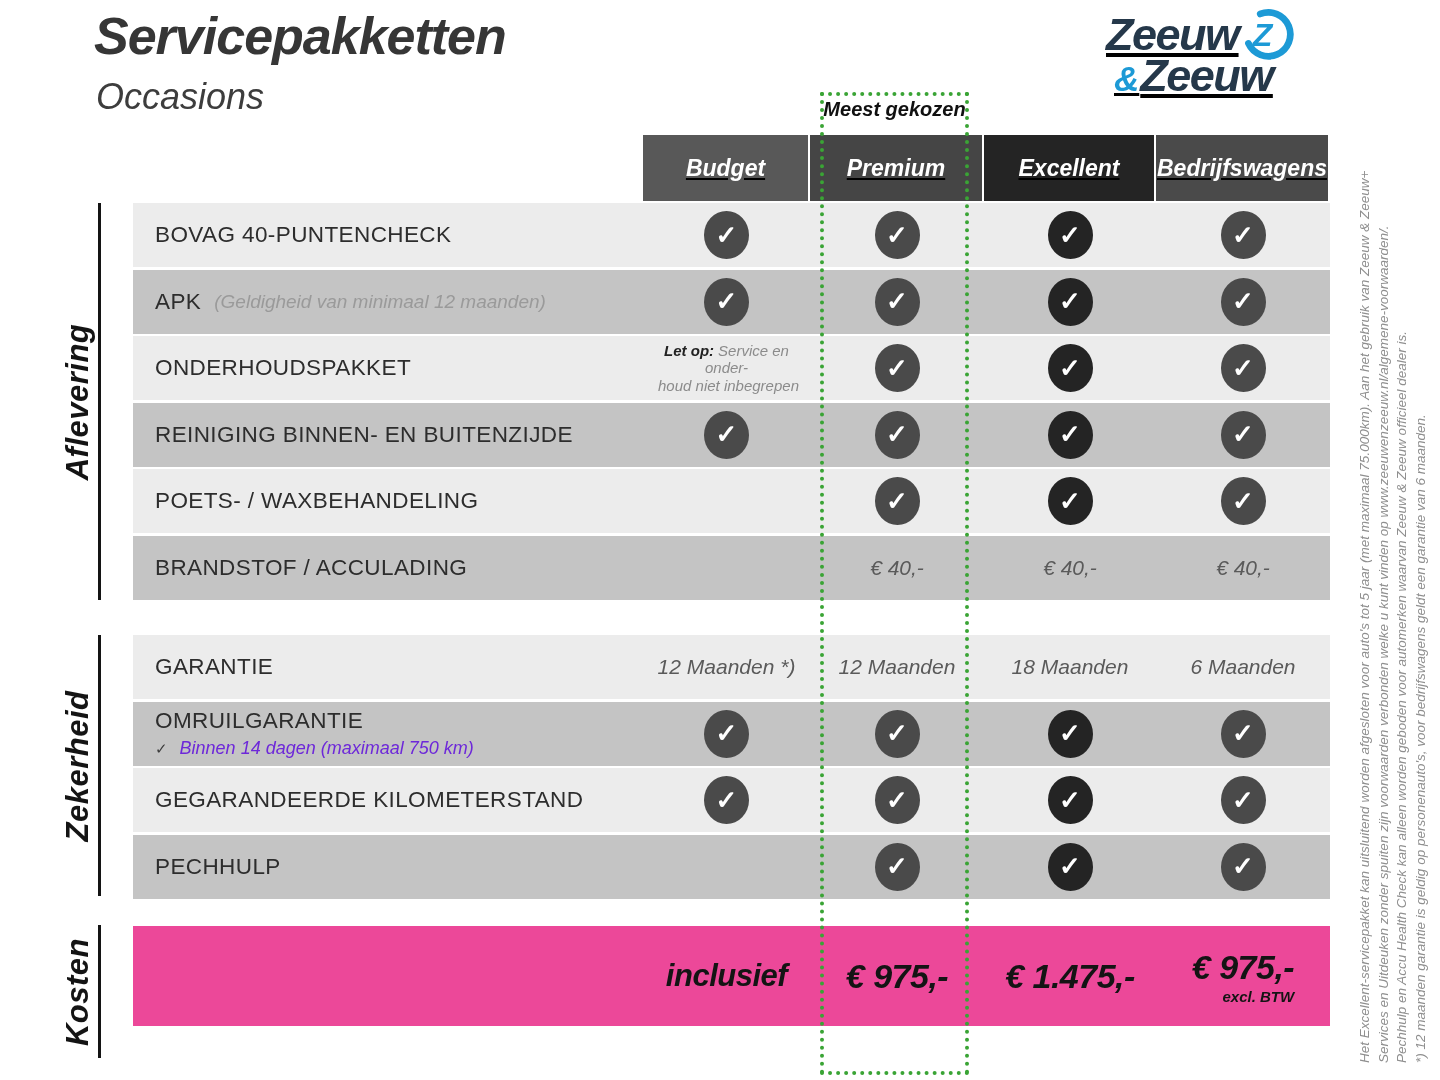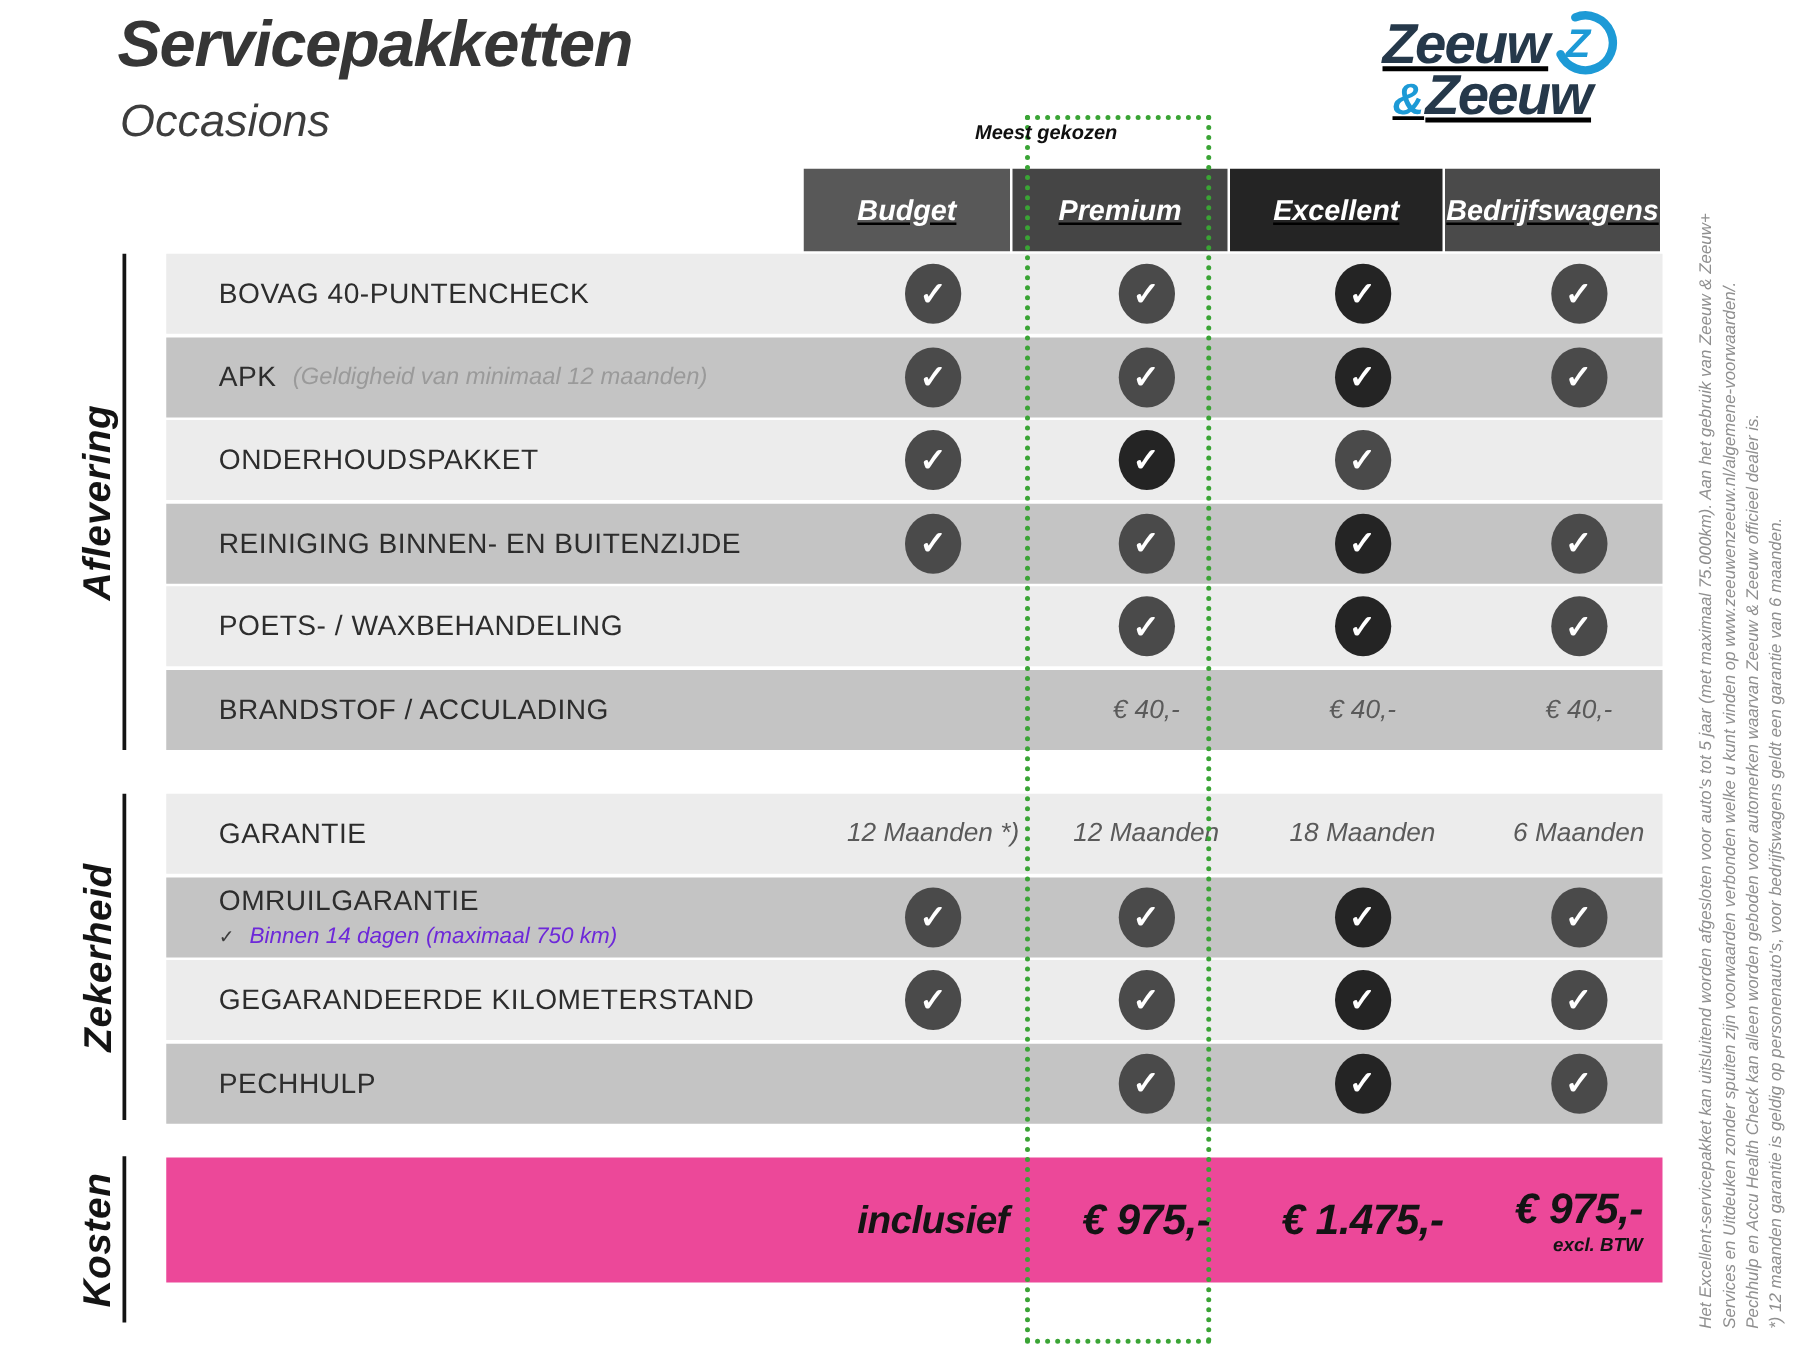--- a/index.html
+++ b/index.html
@@ -13,38 +13,38 @@
 
   
   .logo{position:absolute;left:1106px;top:8px;width:215px;text-decoration:underline;}
   .logo-line1{display:flex;align-items:center;}
   .logo-word{font-size:45px;font-weight:bold;font-style:italic;color:#25384a;letter-spacing:-1.5px;}
   .logo-swoosh{width:54px;height:54px;margin-left:1px;}
   .logo-line2{margin-top:-12px;padding-left:8px;display:flex;align-items:baseline;}
   .logo-amp{font-size:35px;font-weight:bold;font-style:italic;color:#1d9ad6;margin-right:1px;}
 
   
-  .meest{position:absolute;left:780px;top:98px;width:149px;font-size:16px;
+  .meest{position:absolute;left:820px;top:98px;width:149px;text-align:center;font-size:20px;
          font-weight:bold;font-style:italic;color:#101010;z-index:21;}
   .green-box{position:absolute;left:820px;top:92px;width:149px;height:983px;border:4px dotted #3aa435;
              box-sizing:border-box;z-index:20;pointer-events:none;}
 
   
   .headers{position:absolute;left:643px;top:135px;display:grid;
            grid-template-columns:165px 172px 170px 172px;column-gap:2px;height:66px;text-decoration:underline;}
   .hd{display:flex;align-items:center;justify-content:center;color:#ffffff;font-size:23px;
       font-weight:bold;font-style:italic;}
   .hd-budget{background:#585858;}
   .hd-premium{background:#454545;}
   .hd-excellent{background:#242424;}
   .hd-bedrijfswagens{background:#4a4a4a;}
 
   
   .tbl{position:absolute;left:133px;top:203px;width:1197px;}
-  .row{display:grid;grid-template-columns:510px 167px 174px 172px 174px;height:64px;margin-bottom:2.5px;padding-left:20px;}
+  .row{display:grid;grid-template-columns:510px 167px 174px 172px 174px;height:64px;margin-bottom:2.5px;}
   .row.light{background:#ececec;}
   .row.dark{background:#c4c4c4;}
   .spacer1{height:33px;}
   .spacer2{height:25px;}
   .cell{display:flex;align-items:center;justify-content:center;}
   .label-cell{justify-content:flex-start;padding-left:22px;}
   .lbl{font-size:22.5px;color:#2d2d2d;letter-spacing:0.4px;}
   .lbl-note{font-size:19px;font-style:italic;color:#9a9a9a;margin-left:13px;}
   .label-col{flex-direction:column;align-items:flex-start;justify-content:center;}
   .sub{display:flex;align-items:center;margin-top:4px;}
@@ -177,20 +177,26 @@
             <i class="ck">✓</i>
           </span>
         </div>
     </div>
 
     <div class="row light">
       <div class="cell label-cell">
         <span class="lbl">ONDERHOUDSPAKKET</span>
         </div>
       <div class="cell">
+        <div class="note">
+          <span class="note-l1"><b class="note-b">Let op:</b><i class="note-i">Service en onder-</i></span>
+          <span class="note-l2"><i class="note-i">houd niet inbegrepen</i></span>
+        </div>
+      </div>
+      <div class="cell">
           <span class="chk">
             <i class="ck">✓</i>
           </span>
         </div>
       <div class="cell">
           <span class="chk dark">
             <i class="ck">✓</i>
           </span>
         </div>
       <div class="cell">

